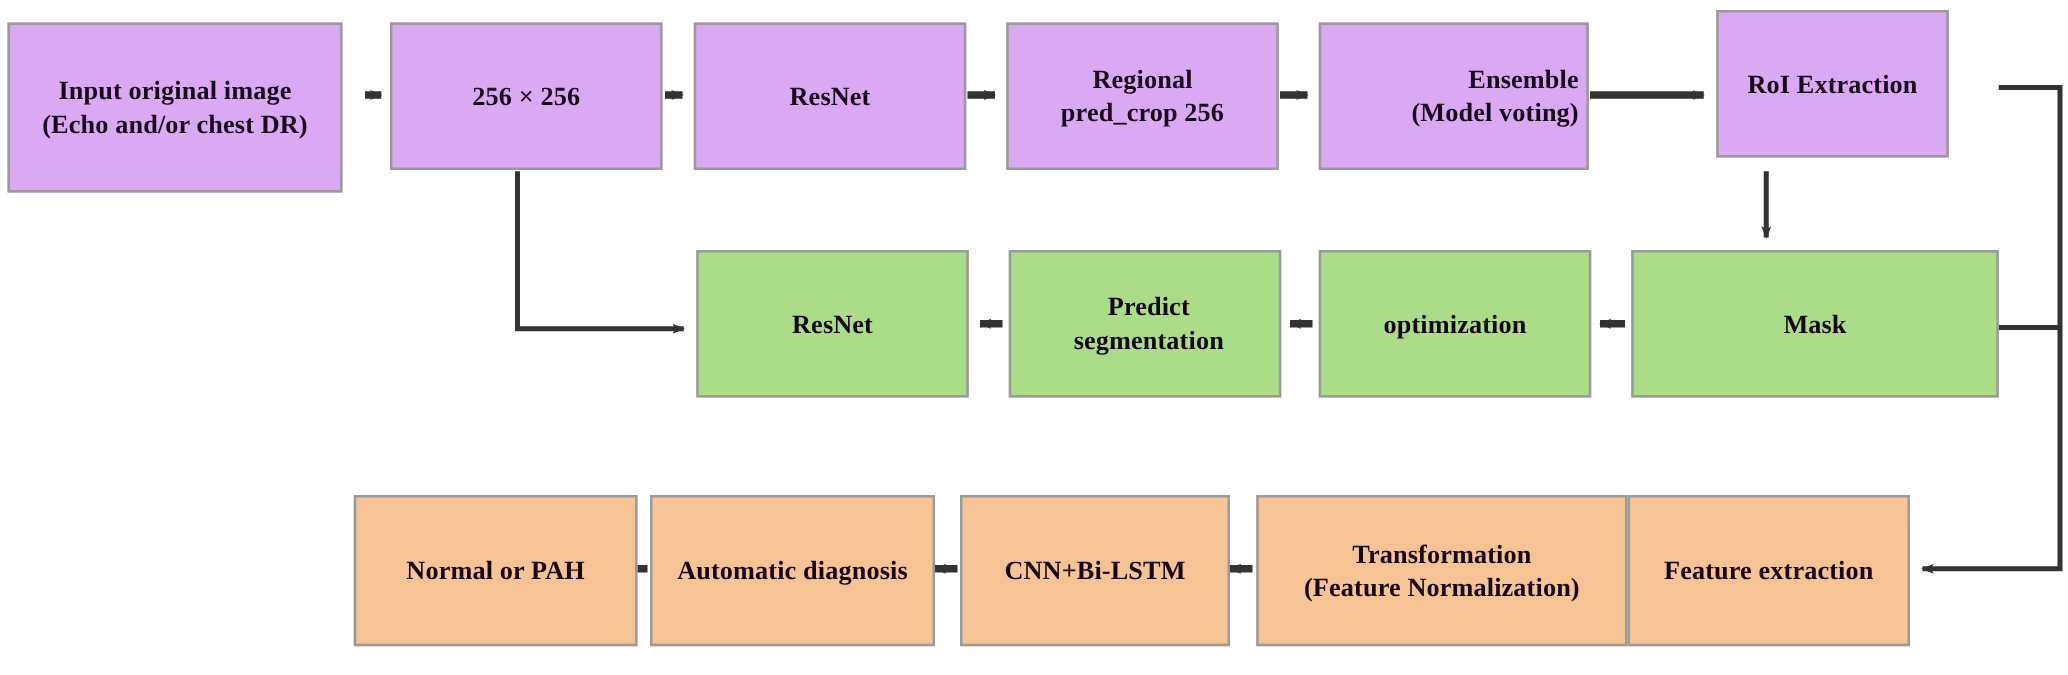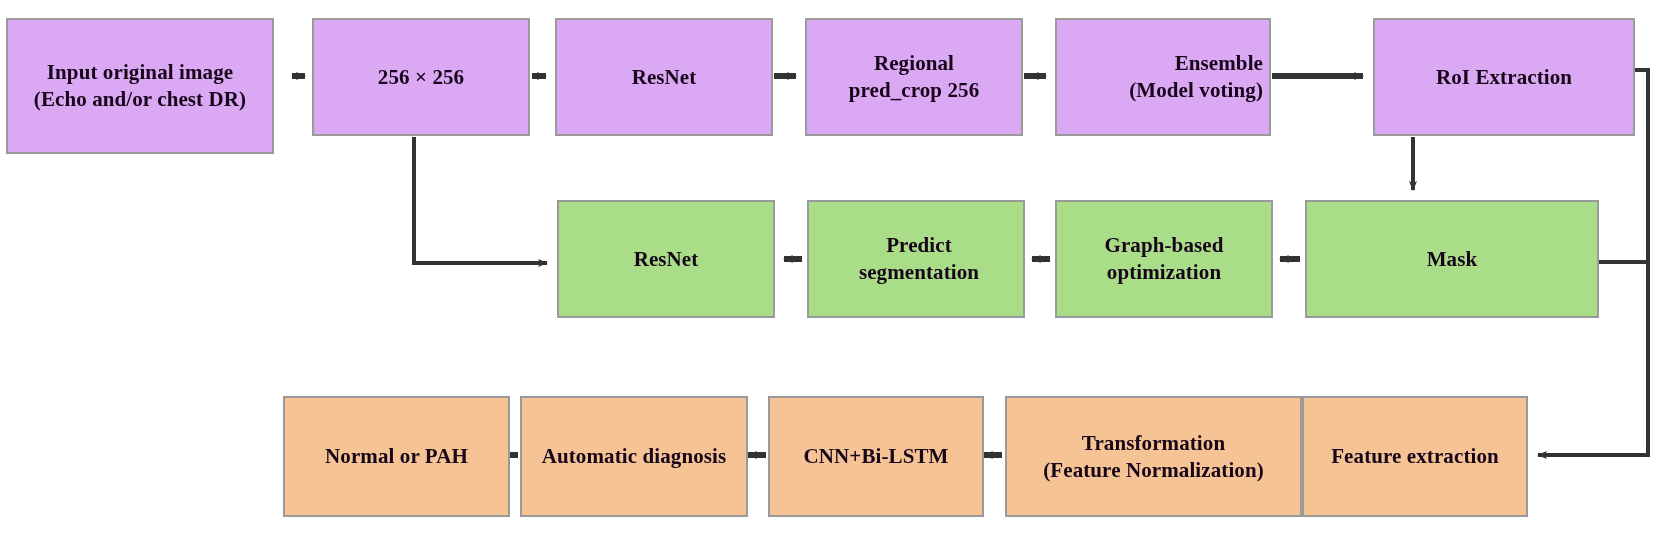--- a/index.html
+++ b/index.html
@@ -118,42 +118,41 @@
     </span>
   </div>
 
   <div class="node purple" style="left:1055px; top:18px; width:216px; height:118px;text-align:right;">
     <span class="lines">
       <span class="l">Ensemble</span>
       <span class="l">(Model voting)</span>
     </span>
   </div>
 
-  <div class="node purple" style="left:1373px; top:18px; width:262px; height:118px;">
+  <div class="node purple" style="left:1373px; top:8px; width:186px; height:118px;">
     <span class="lines">
       <span class="l">RoI Extraction</span>
     </span>
   </div>
 
   <div class="node green" style="left:557px; top:200px; width:218px; height:118px;">
     <span class="lines">
       <span class="l">ResNet</span>
     </span>
   </div>
 
   <div class="node green" style="left:807px; top:200px; width:218px; height:118px;padding-left:12px;">
     <span class="lines">
       <span class="l">Predict</span>
       <span class="l">segmentation</span>
     </span>
   </div>
 
   <div class="node green" style="left:1055px; top:200px; width:218px; height:118px;">
     <span class="lines">
-      <span class="l">Graph-based</span>
       <span class="l">optimization</span>
     </span>
   </div>
 
   <div class="node green" style="left:1305px; top:200px; width:294px; height:118px;">
     <span class="lines">
       <span class="l">Mask</span>
     </span>
   </div>
 

